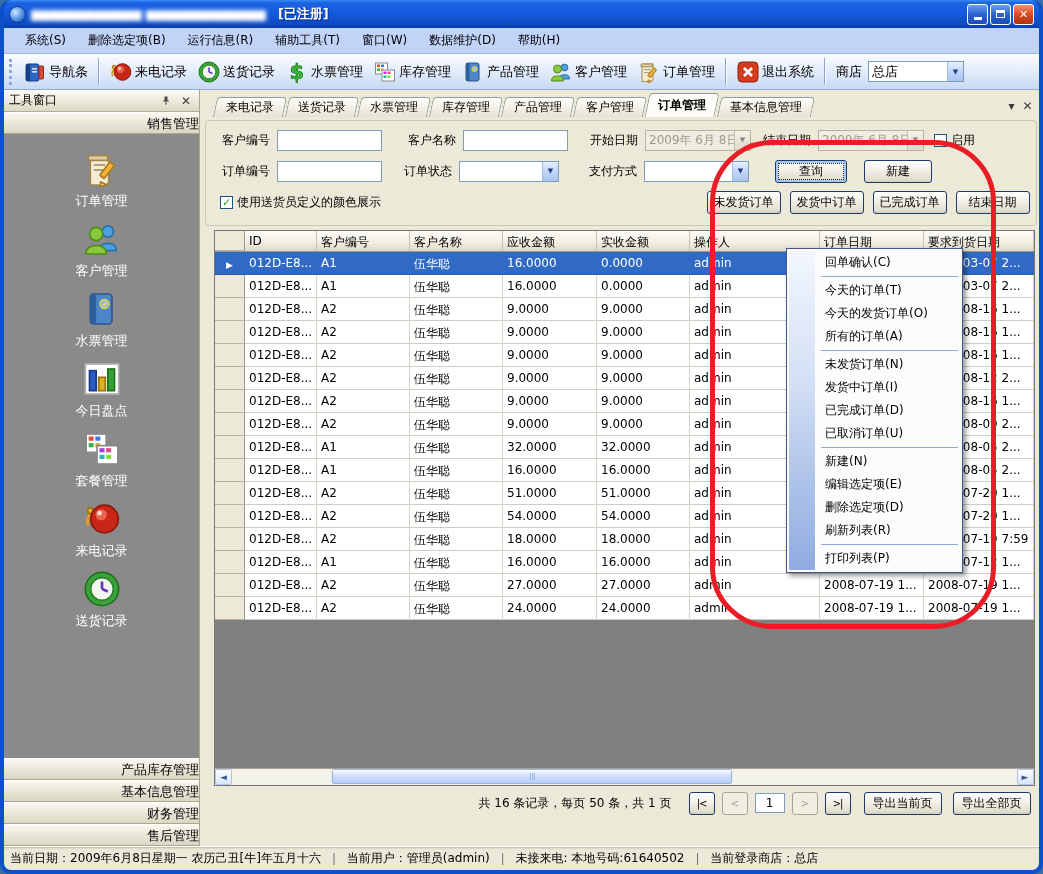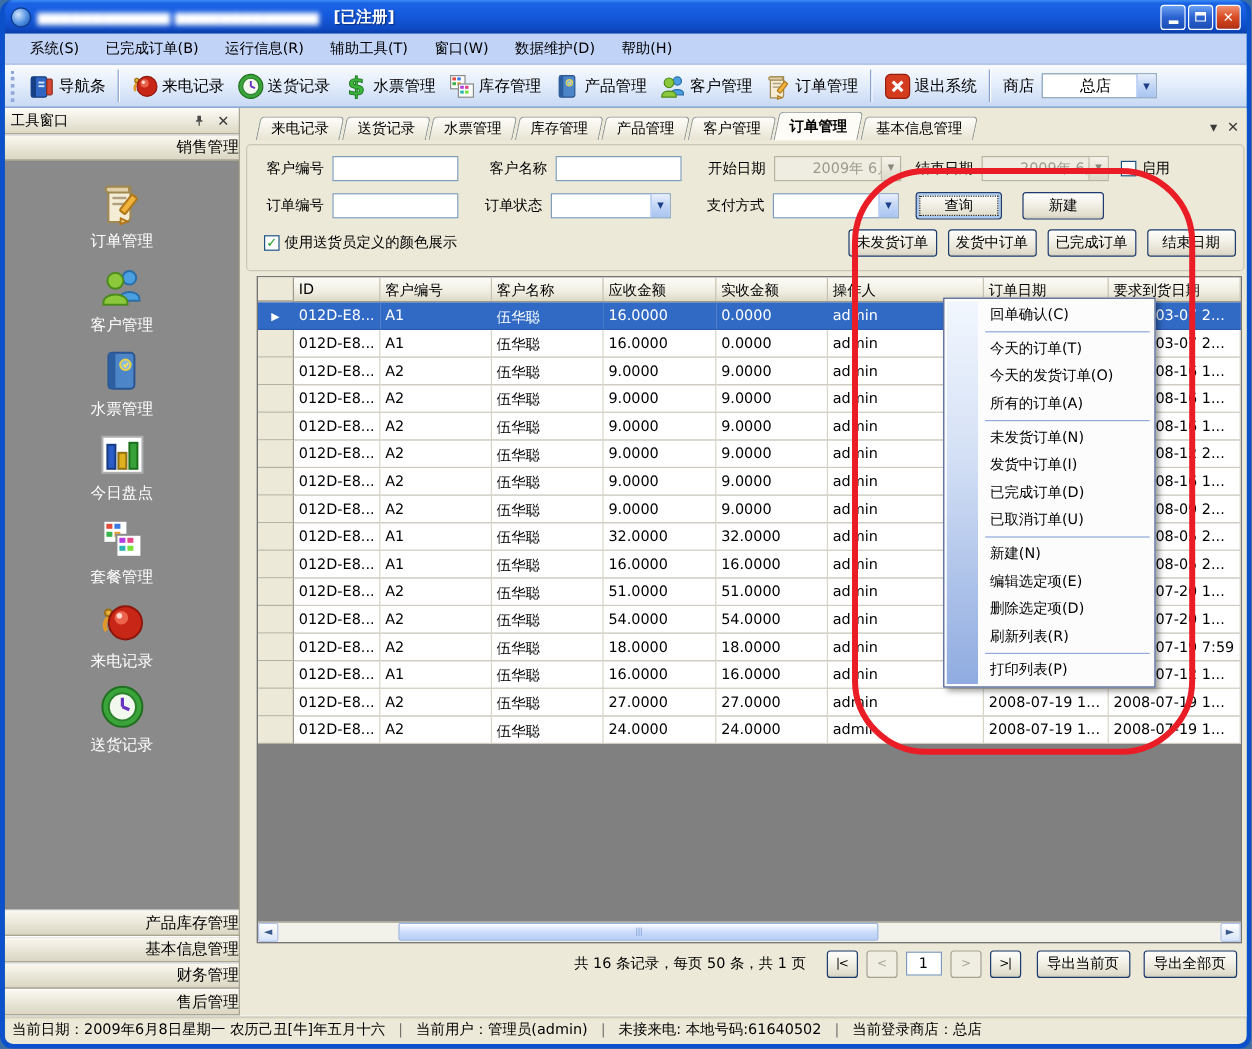--- a/index.html
+++ b/index.html
@@ -58,21 +58,21 @@
   .tab.active { height:24px; line-height:22px; background:#fdfcf6; font-weight:bold; z-index:2; }
   .tab-tools { position:absolute; right:6px; bottom:4px; display:flex; gap:8px; color:#3a3a3a; font-size:12px; }
   .tab-tools span { cursor:default; }
 
   
   .filter { flex:none; height:106px; margin:3px 2px 2px 2px; border:1px solid #cbc7b4; border-radius:4px; padding:8px 4px 4px 6px; background:#ece9d8; }
   .frow { display:flex; align-items:center; height:22px; margin-bottom:9px; }
   .frow:last-child { margin-bottom:0; }
   .flbl { white-space:nowrap; }
   .tbox { height:21px; background:#fff; border:1px solid #7f9db9; padding:0 3px; font-size:12px; font-family:inherit; }
-  .combo { height:21px; background:#fff; border:1px solid #7f9db9; display:flex; align-items:center;padding-left:28px; }
+  .combo { height:21px; background:#fff; border:1px solid #7f9db9; display:flex; align-items:center; }
   .combo .val { flex:1; padding:0 3px; white-space:nowrap; overflow:hidden; }
   .combo .arr { width:16px; height:100%; flex:none; display:flex; align-items:center; justify-content:center; font-size:7px; color:#1c3d87;
     background:linear-gradient(180deg,#e8effc,#c2d6f6 50%,#a8c4f0); border-left:1px solid #9ebcf0; }
   .combo.dis { background:#efede1; border-color:#b8b4a2; color:#9c9a8a; }
   .combo.dis .arr { background:linear-gradient(180deg,#f5f3ea,#ddd9ca); border-left:1px solid #c2beac; color:#8a8878; }
   .chk { width:13px; height:13px; background:#fff; border:1px solid #1c5180; display:inline-flex; align-items:center; justify-content:center;
     font-size:11px; font-weight:bold; color:#21a121; margin-right:4px; flex:none; }
   .btn { height:23px; border:1px solid #1c3a6e; border-radius:3px; font-size:12px; font-family:inherit; white-space:nowrap;
     background:linear-gradient(180deg,#fefefc,#f2f0e6 45%,#e0dccc 90%,#d2cdb8); padding:0 8px; }
   .btn.focused { box-shadow:inset 0 0 0 2px #a8c8f0; outline:1px dotted #2a2a2a; outline-offset:-4px; }
@@ -136,21 +136,21 @@
           <div class="glyph-max"></div>
         </div>
       <div class="win-btn close">
           <span>✕</span>
         </div>
     </div>
   </div>
 
   <div class="menubar" id="menubar">
       <div class="menu-item">系统(S)</div>
-      <div class="menu-item">已完成订单(B)</div>
+      <div class="menu-item">删除选定项(B)</div>
       <div class="menu-item">运行信息(R)</div>
       <div class="menu-item">辅助工具(T)</div>
       <div class="menu-item">窗口(W)</div>
       <div class="menu-item">数据维护(D)</div>
       <div class="menu-item">帮助(H)</div>
     </div>
 
   <div class="toolbar">
     <div class="grip"></div>
     <div id="toolbar-buttons" style="display:flex;align-items:center;">
@@ -424,21 +424,21 @@
           <span class="flbl" style="margin-left:22px">订单状态</span>
           <div class="combo" style="width:100px;margin-left:7px">
             <span class="val"></span>
             <span class="arr">▼</span>
           </div>
           <span class="flbl" style="margin-left:30px">支付方式</span>
           <div class="combo" style="width:105px;margin-left:7px">
             <span class="val"></span>
             <span class="arr">▼</span>
           </div>
-          <button class="btn focused" style="width:72px;margin-left:14px">查询</button>
+          <button class="btn focused" style="width:72px;margin-left:26px">查询</button>
           <button class="btn" style="width:68px;margin-left:17px">新建</button>
         </div>
         <div class="frow">
           <span class="chk" style="margin-left:8px">✓</span>
           <span class="flbl">使用送货员定义的颜色展示</span>
           <div class="status-btns" id="status-btns">
               <button class="btn" style="width: 74px; padding: 0px;">未发货订单</button>
               <button class="btn" style="width: 74px; padding: 0px;">发货中订单</button>
               <button class="btn" style="width: 74px; padding: 0px;">已完成订单</button>
               <button class="btn" style="width: 74px; padding: 0px;">结束日期</button>

